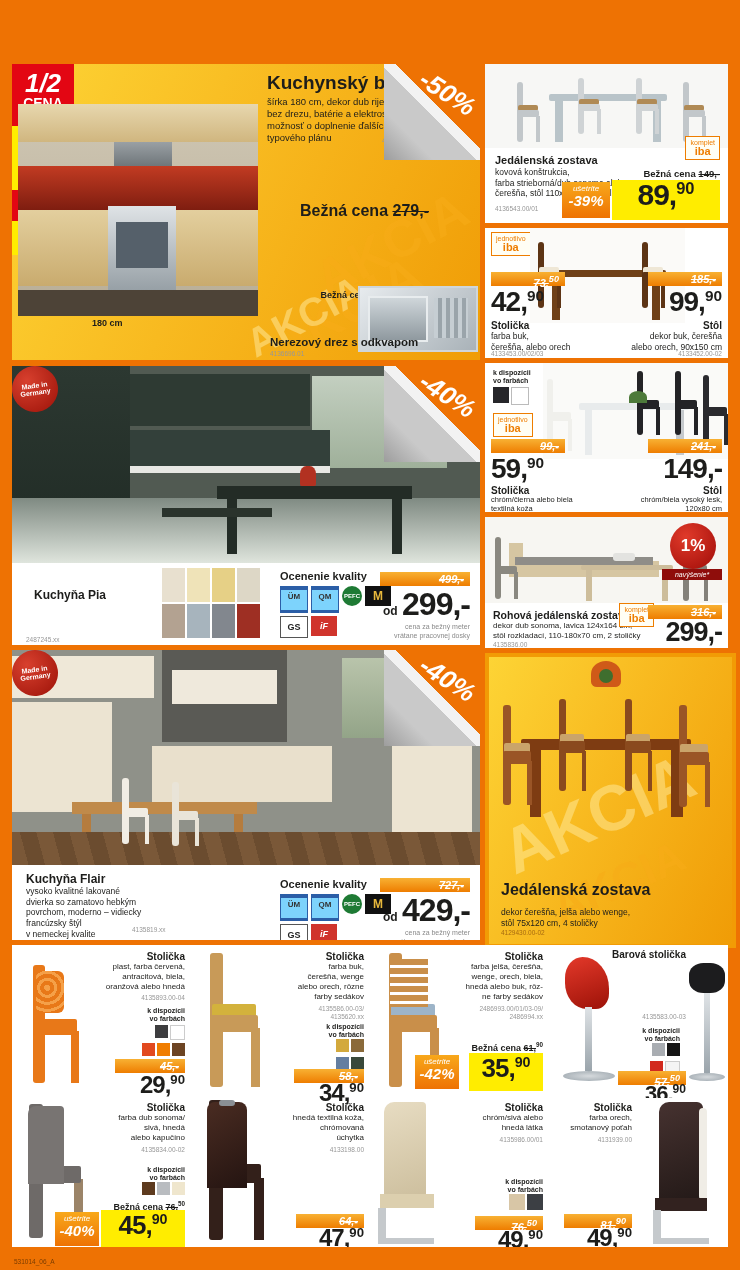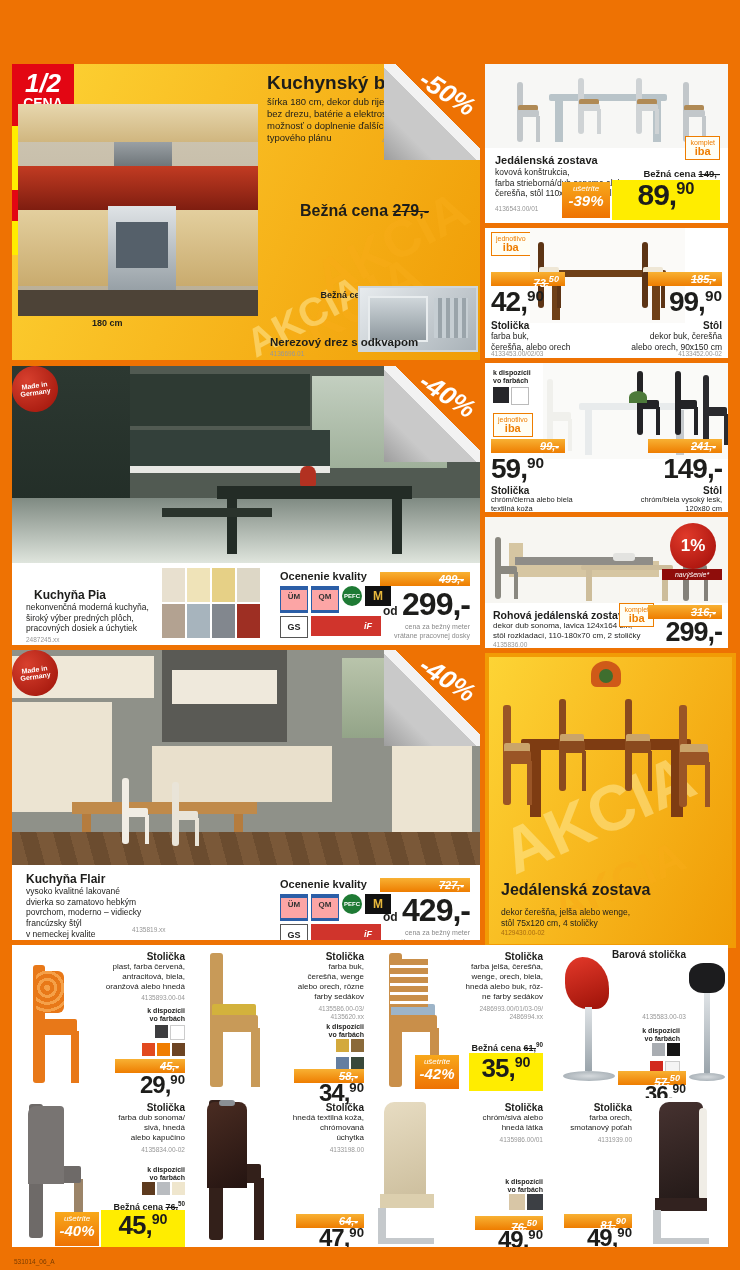--- a/index.html
+++ b/index.html
@@ -32,25 +32,25 @@
   .desc{white-space:pre-line;line-height:1.25;}
   .code{font-size:6.5px;color:#979797;white-space:pre-line;line-height:1.2;}
   .right{text-align:right;}
   .bigpr{font-weight:bold;color:#1d1d1b;letter-spacing:-1px;line-height:1;}
   .bigpr sup{font-size:55%;letter-spacing:0;}
   .oldlab{font-weight:bold;font-size:10px;}
   .oldlab sup{font-size:70%;}
   
   .qrow{display:flex;gap:3px;flex-wrap:wrap;width:130px;}
   .qb{width:26px;height:20px;font-size:9px;font-weight:bold;text-align:center;line-height:20px;overflow:hidden;}
-  .qb.cert{background:#fca5a5;border:1px solid #2b5ea7;border-top:4px solid #2b5ea7;border-bottom:3px solid #2b5ea7;color:#333;line-height:13px;font-size:8px;}
+  .qb.cert{background:#7dd3fc;border:1px solid #2b5ea7;border-top:4px solid #2b5ea7;border-bottom:3px solid #2b5ea7;color:#333;line-height:13px;font-size:8px;}
   .qb.pefc{background:#1e7a34;color:#fff;border-radius:50%;width:20px;font-size:6px;}
   .qb.gold{background:#111;color:#e8b93c;font-size:12px;}
   .qb.gs{background:#fff;border:1px solid #555;color:#222;font-size:9px;}
-  .qb.if{background:#d0342c;color:#fff;font-style:italic;padding-left:44px;}
+  .qb.if{background:#d0342c;color:#fff;font-style:italic;}
   .qtitle{font-weight:bold;font-size:11px;}
   .note{font-size:7px;color:#8a8a8a;white-space:pre-line;text-align:right;line-height:1.3;}
   
   .sw{display:inline-block;width:13px;height:13px;margin-left:2px;vertical-align:top;}
   .swlab{font-size:7px;font-weight:bold;white-space:pre-line;line-height:1.2;}
   
   .ph{overflow:hidden;}
   .ph i{display:block;}
   .chr b,.chr u,.tbl b{position:absolute;display:block;background:currentColor;}
   .chr{color:#8a5a2b;}
@@ -136,23 +136,20 @@
       <i style="left:205px;top:120px;width:195px;height:13px;background:#232c26;"></i>
       <i style="left:215px;top:133px;width:10px;height:55px;background:#232c26;"></i>
       <i style="left:380px;top:133px;width:10px;height:55px;background:#232c26;"></i>
       <i style="left:288px;top:100px;width:16px;height:20px;background:#b23121;border-radius:40% 40% 10% 10%;"></i>
       <i style="left:150px;top:142px;width:110px;height:9px;background:#2a332c;"></i>
     </div>
     <div class="madein" style="left:408px;top:158px;width:46px;height:46px;">Made in
 Germany</div>
 
     <div class="t pname" style="left:14px;top:222px;font-size:12px;margin-left:8px;">Kuchyňa Pia</div>
-    <div class="t desc" style="left:14px;top:236px;width:140px;font-size:8.5px;">nekonvenčná moderná kuchyňa,
-široký výber predných plôch,
-pracovných dosiek a úchytiek</div>
     <div class="t code" style="left:14px;top:270px;">2487245.xx</div>
 
     <div class="ph" style="left:150px;top:202px;width:100px;height:72px;background:#fff;">
       <i style="left:0;top:0;width:23px;height:34px;background:#e8e0cf;"></i>
         <i style="left:25px;top:0;width:23px;height:34px;background:#efe3b8;"></i>
         <i style="left:50px;top:0;width:23px;height:34px;background:#e6d086;"></i>
         <i style="left:75px;top:0;width:23px;height:34px;background:#ddd7c6;"></i>
       <i style="left:0;top:36px;width:23px;height:34px;background:#b3a291;"></i>
         <i style="left:25px;top:36px;width:23px;height:34px;background:#a7b4bd;"></i>
         <i style="left:50px;top:36px;width:23px;height:34px;background:#82878e;"></i>

